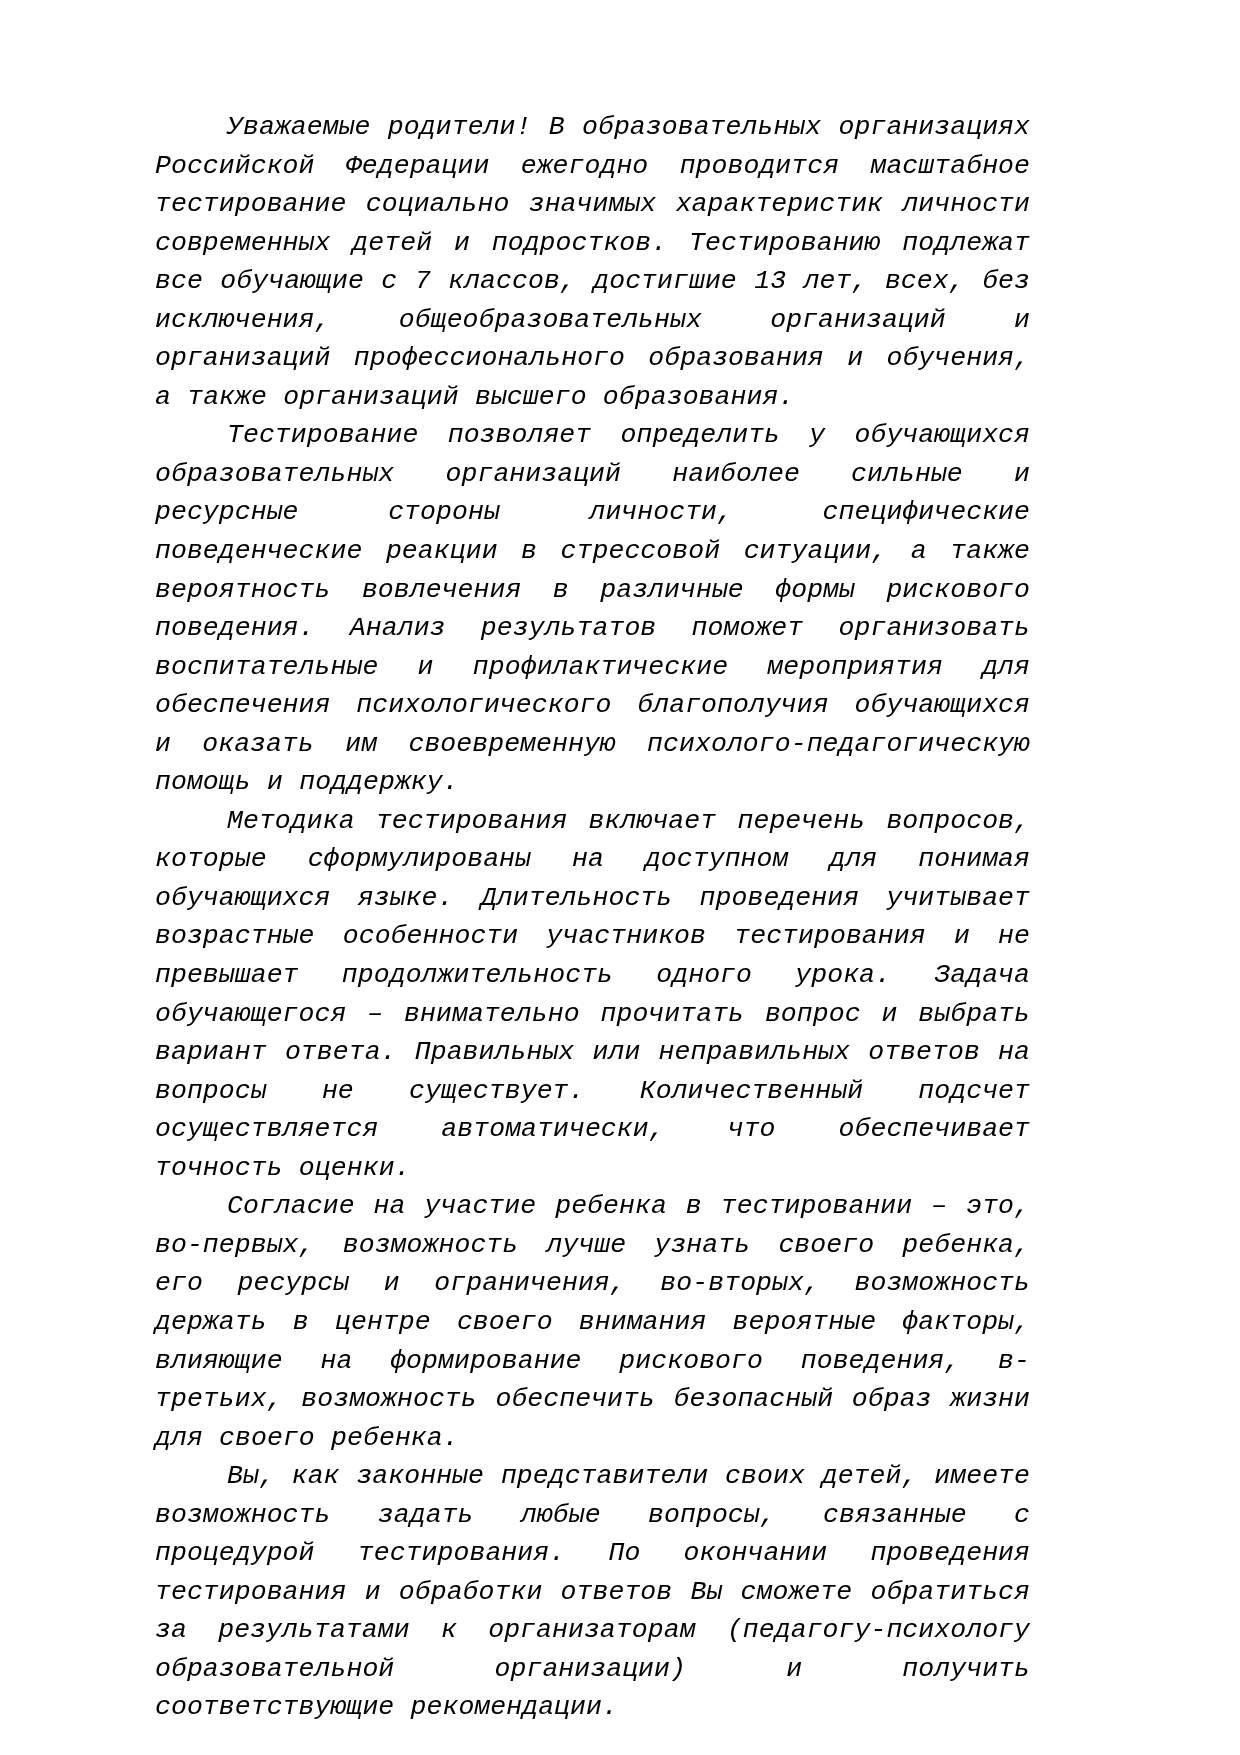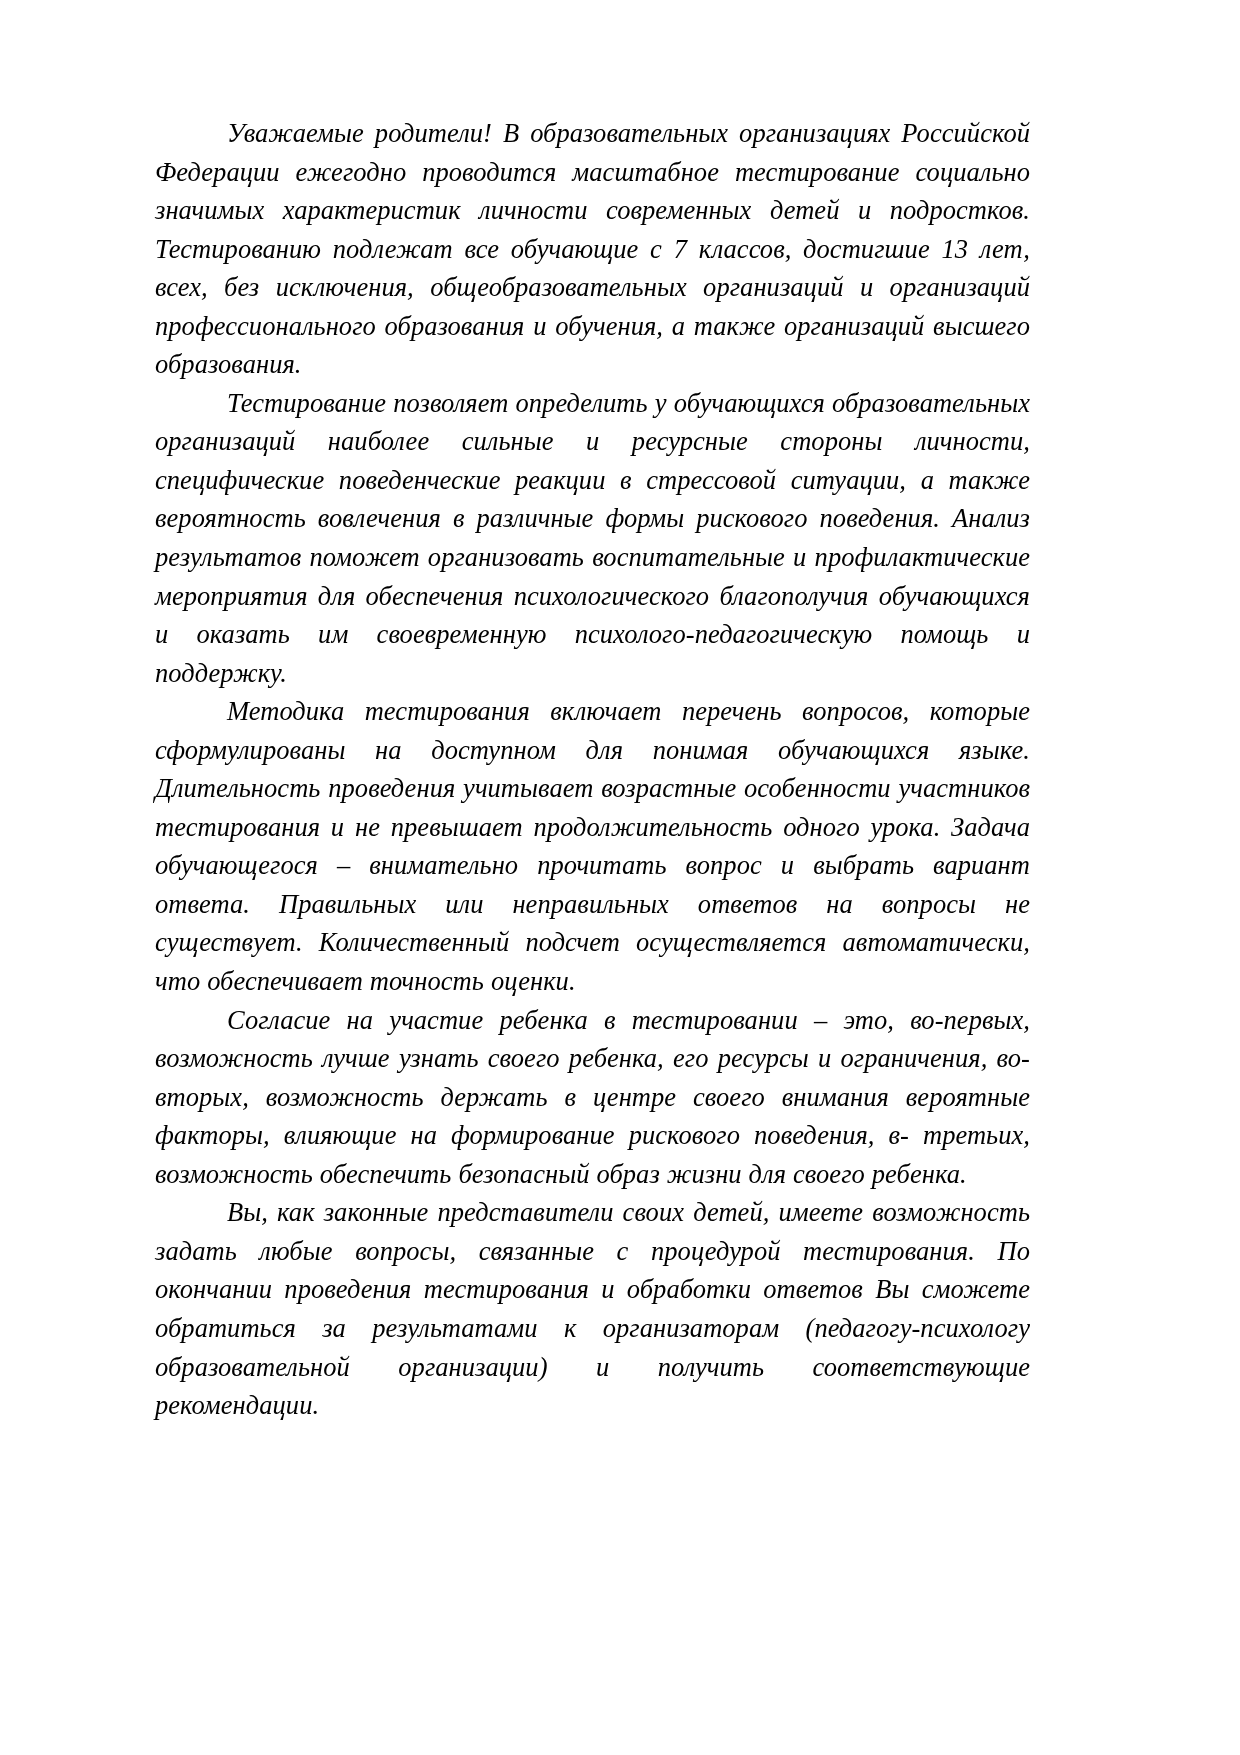--- a/index.html
+++ b/index.html
@@ -15,22 +15,23 @@
     position: relative;
     width: 1240px;
     height: 1755px;
     background: #ffffff;
     box-sizing: border-box;
     overflow: hidden;
   }
   .page-body {
     position: absolute;
     left: 155px;
-    top: 114px;
+    top: 108px;
     width: 875px;
+    font-family: Liberation Mono, monospace;
   }
   .doc-paragraph {
     margin: 0 0 0 0;
     font-style: italic;
     font-size: 26.5px;
     line-height: 1.455;
     color: #000000;
     text-align: justify;
     text-justify: inter-word;
     text-indent: 72px;

